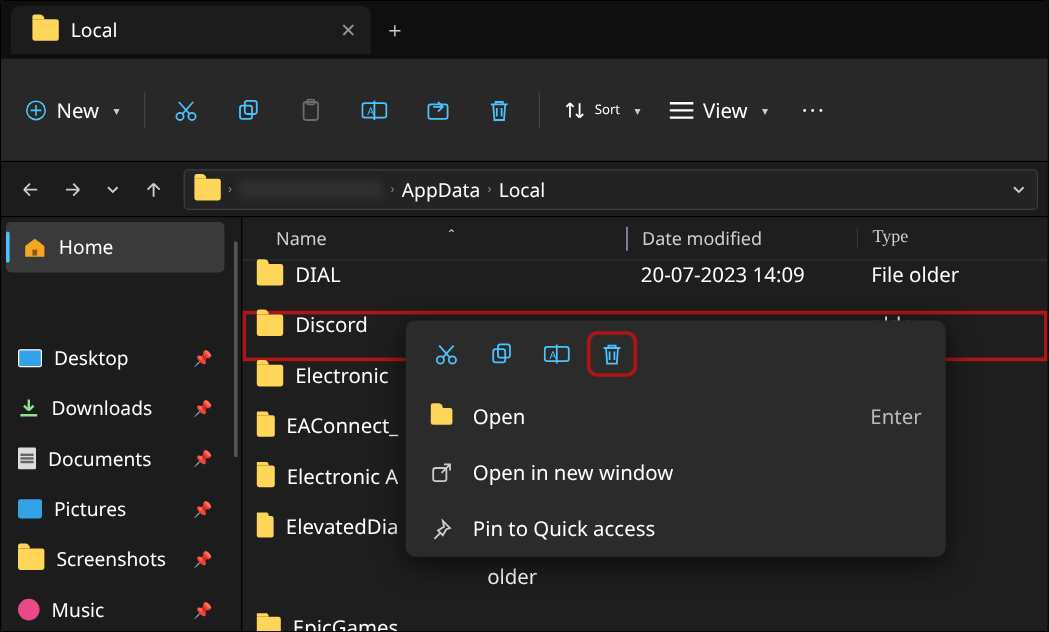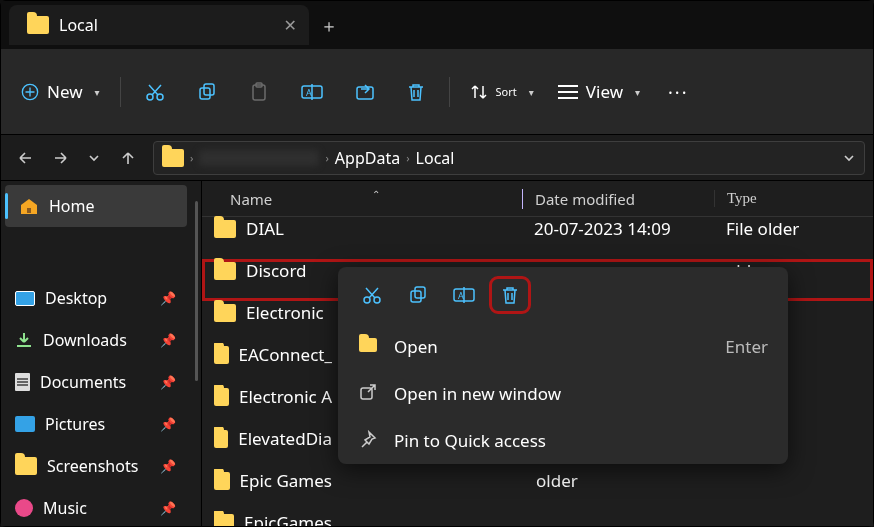--- a/index.html
+++ b/index.html
@@ -71,21 +71,21 @@
   .ico.music{width:18px;height:18px;background:#e94989;border-radius:50%;}
   .ico.doc{width:15px;height:18px;background:#ddd;border-radius:1px;position:relative;}
   .ico.doc::after{content:"";position:absolute;left:2px;top:5px;right:2px;height:1.5px;background:#666;box-shadow:0 3px 0 #666,0 6px 0 #666;}
   .ico.photo{width:20px;height:16px;background:var(--photo-blue);border-radius:2px;}
   svg{display:block;}
   
   .ctxwrap{position:absolute;left:338px;top:267px;background:var(--bg-menu);border-radius:8px;box-shadow:0 6px 24px rgba(0,0,0,0.6);width:450px;overflow:hidden;font-size:17px;}
   .ctx-top{display:flex;gap:14px;padding:14px 18px;}
   .ctx-top .mini{width:32px;height:28px;display:flex;align-items:center;justify-content:center;border-radius:4px;color:var(--blue);}
   .ctx-top .mini.danger{outline:3px solid var(--highlight-red);outline-offset:2px;}
-  .ctx-item{display:flex;gap:16px;padding:12px 20px;}
+  .ctx-item{display:flex;align-items:center;gap:16px;padding:12px 20px;}
   .ctx-item .iconslot{width:20px;height:20px;display:flex;align-items:center;justify-content:center;color:#fff;}
   .ctx-item .shortcut{margin-left:auto;color:#bbb;}
 </style>
 </head>
 <body>
 <div class="window">
 
   <div class="titlebar">
     <div class="tab">
       <span class="ico folder"></span>
@@ -299,24 +299,20 @@
       </div>
       <div class="row">
         <div class="cell name truncated" style="max-width:130px;">
             <span class="ico folder"></span>
             <span>ElevatedDia</span>
           </div>
         <div class="cell date"></div>
         <div class="cell type">older</div>
       </div>
       <div class="row">
-        <div class="cell name truncated" style="max-width:130px;">
-            <span class="ico folder"></span>
-            <span>Epic Games</span>
-          </div>
         <div class="cell date"></div>
         <div class="cell type">older</div>
       </div>
       <div class="row">
         <div class="cell name truncated" style="max-width:130px;">
             <span class="ico folder"></span>
             <span>EpicGames</span>
           </div>
       </div>
     </div>

